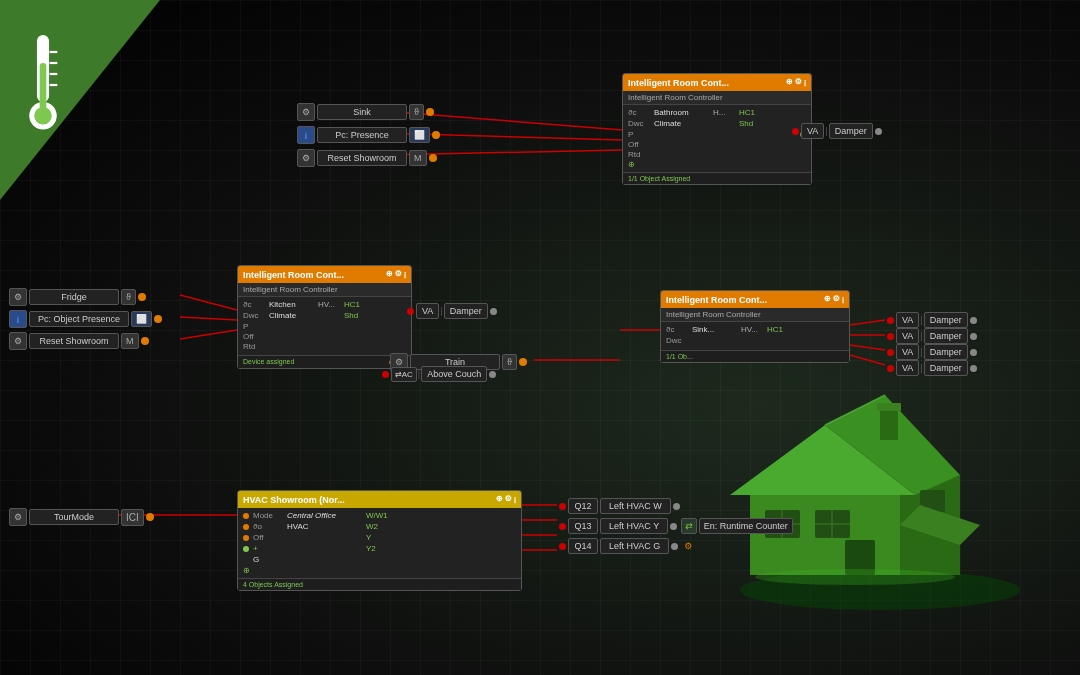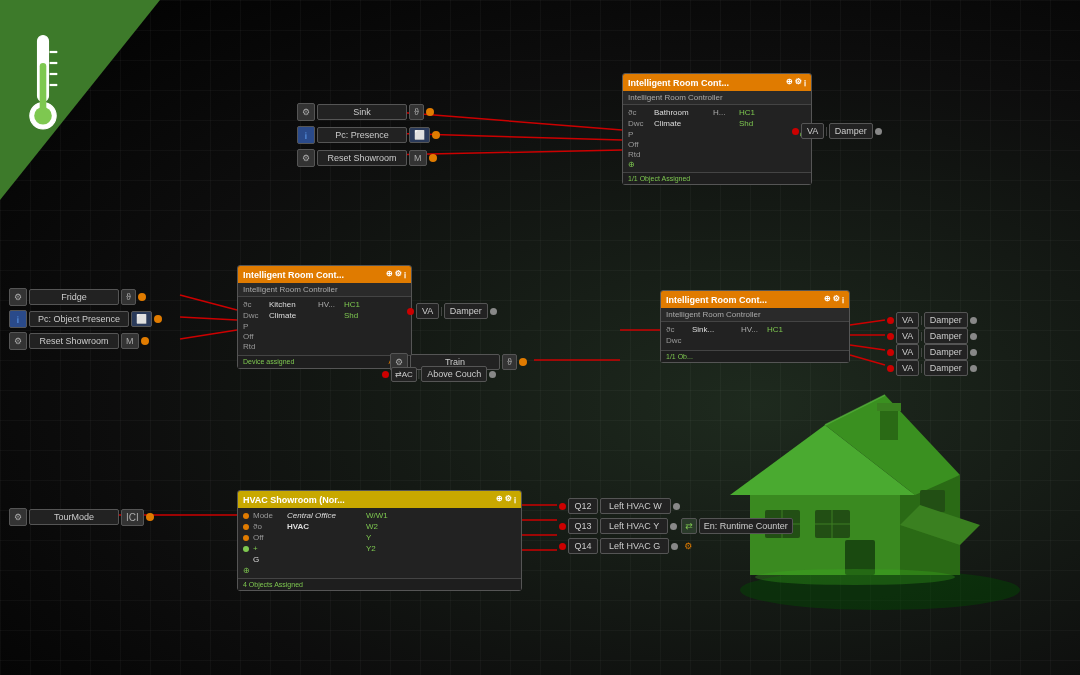--- a/index.html
+++ b/index.html
@@ -501,21 +501,21 @@
     <div style="display:flex;gap:4px;margin-bottom:2px;font-size:8px;align-items:center;">
       <div style="width:6px;height:6px;border-radius:50%;background:#e07b00;"></div>
       <span style="color:#999;min-width:30px;">Mode</span>
       <span style="color:#ddd;min-width:75px;font-style:italic;">Central Office</span>
       <span style="color:#7ec850;">W/W1</span>
     </div>
 
     <div style="display:flex;gap:4px;margin-bottom:2px;font-size:8px;align-items:center;">
       <div style="width:6px;height:6px;border-radius:50%;background:#e07b00;"></div>
       <span style="color:#999;min-width:30px;">ϑo</span>
-      <span style="color:#ddd;min-width:75px;font-weight:bold;">HVAC</span>
+      <span style="color:#ddd;min-width:75px;">HVAC</span>
       <span style="color:#7ec850;">W2</span>
     </div>
 
     <div style="display:flex;gap:4px;margin-bottom:2px;font-size:8px;align-items:center;">
       <div style="width:6px;height:6px;border-radius:50%;background:#e07b00;"></div>
       <span style="color:#999;min-width:30px;">Off</span>
       <span style="color:#ddd;min-width:75px;"></span>
       <span style="color:#7ec850;">Y</span>
     </div>
 

